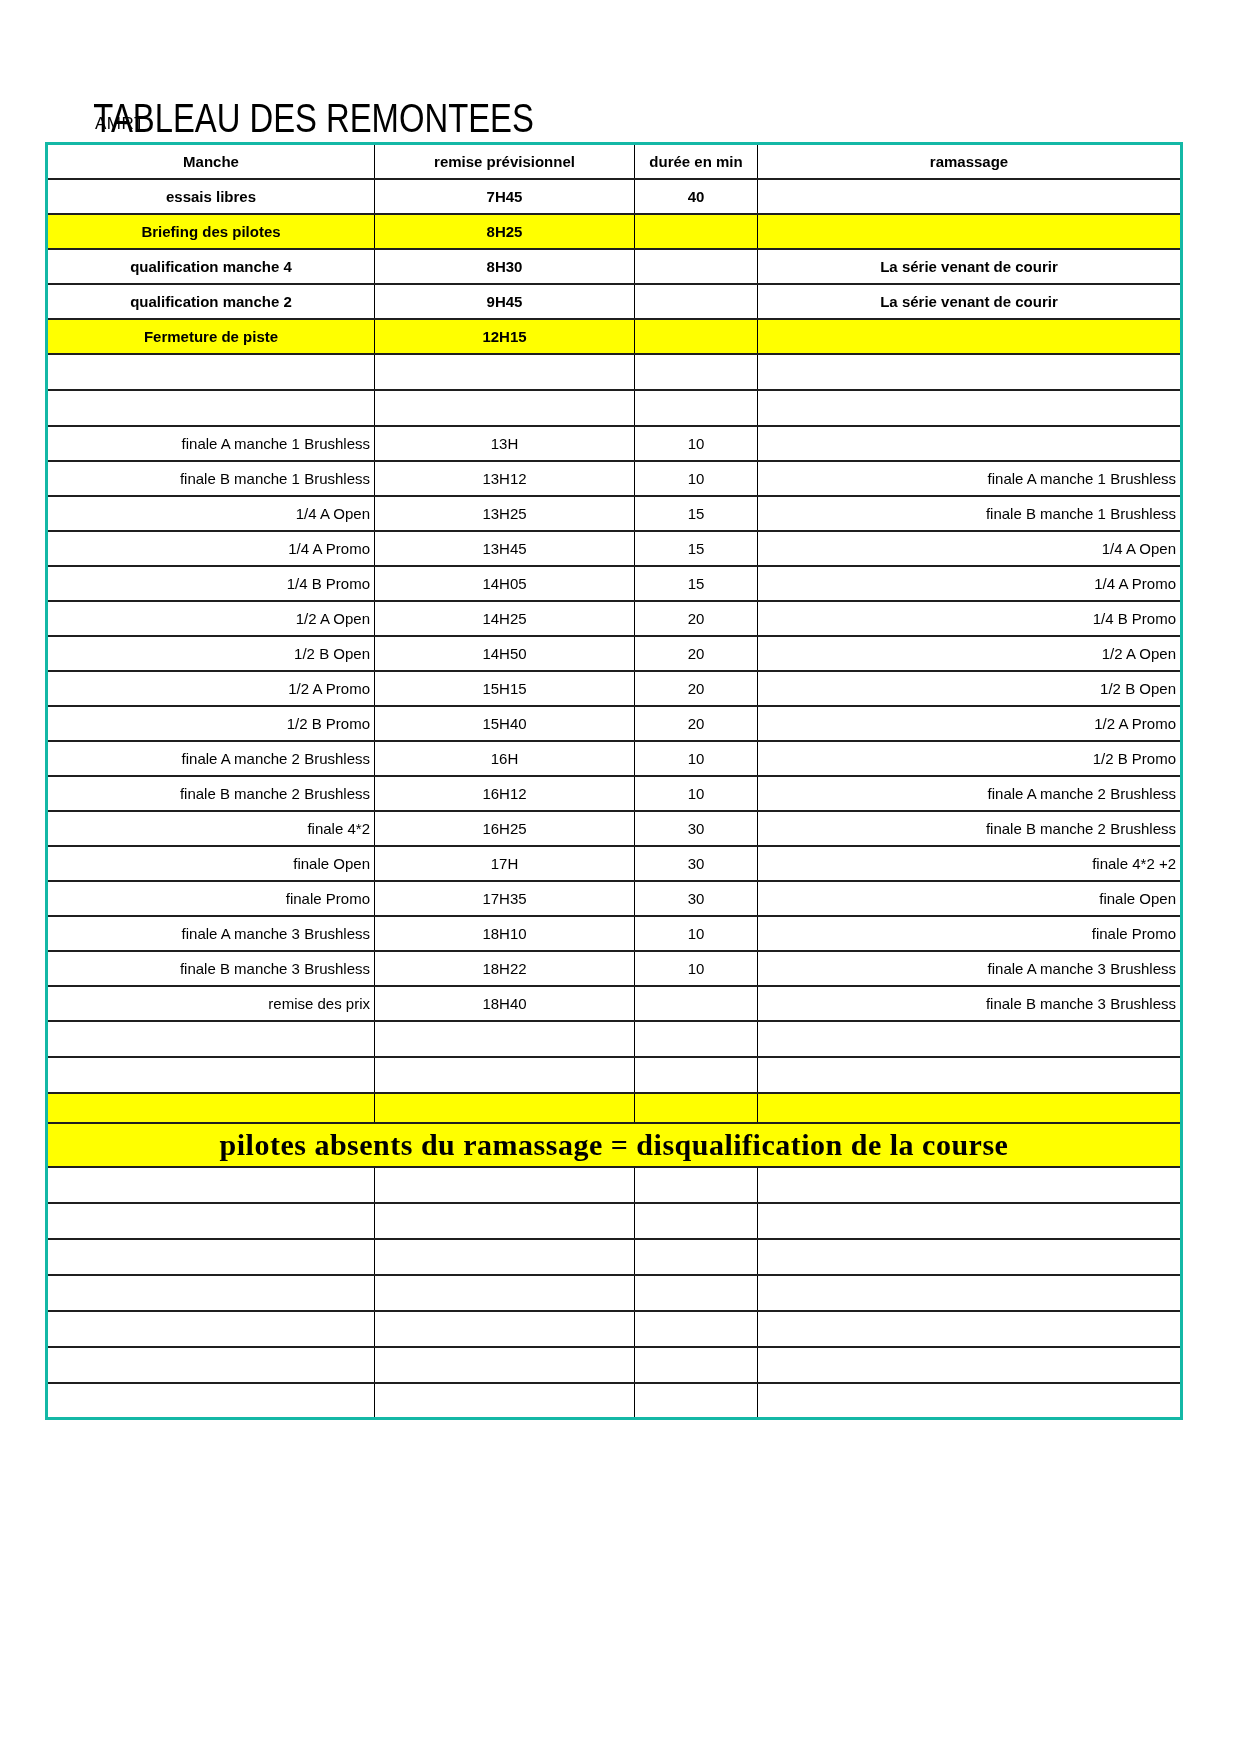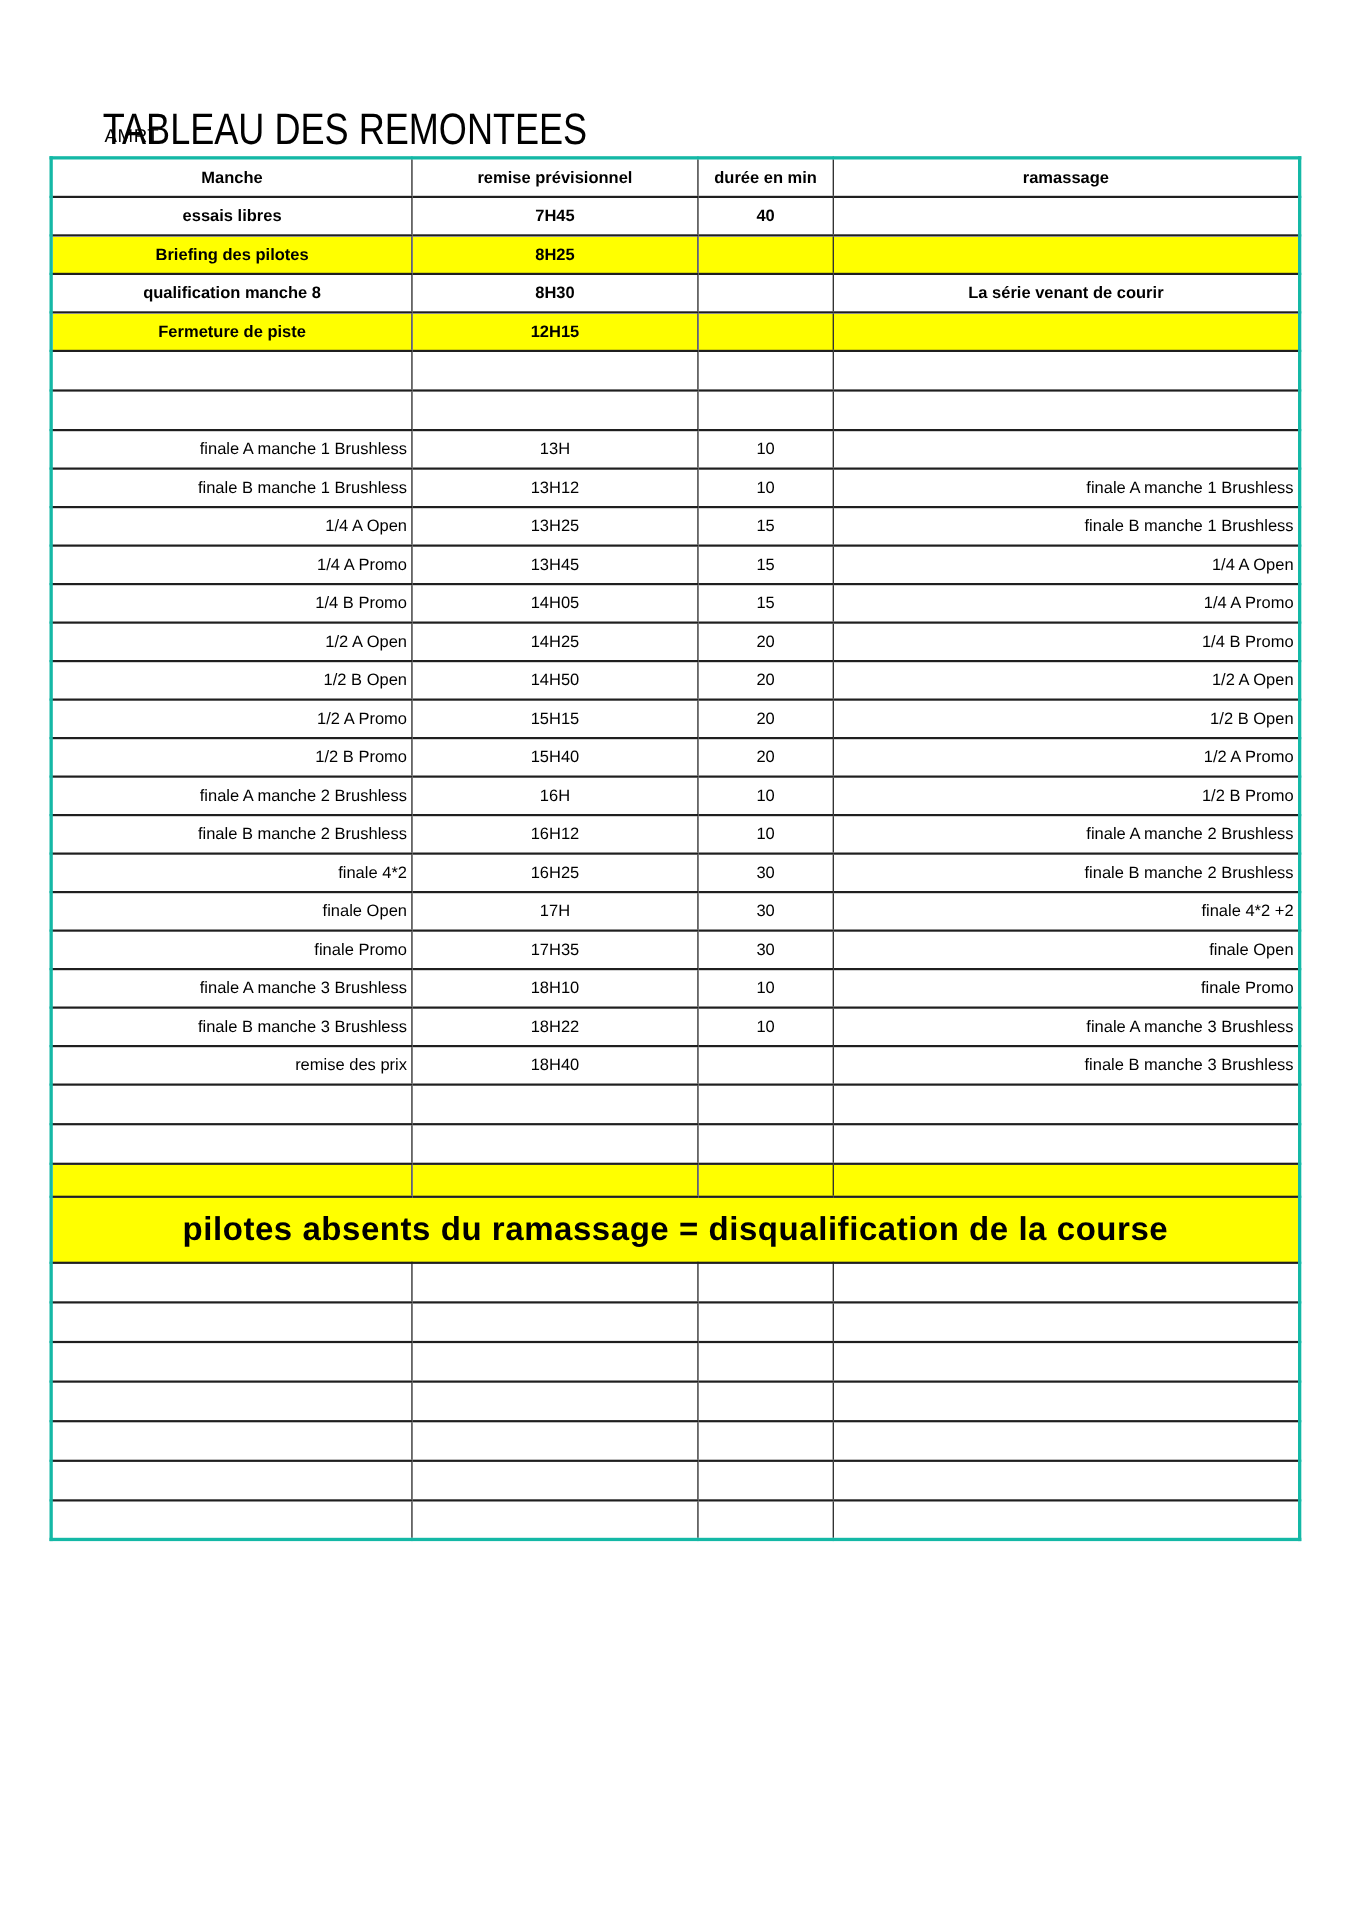--- a/index.html
+++ b/index.html
@@ -65,22 +65,23 @@
   .row-section td { font-weight: bold; }
   .row-highlight td { font-weight: bold; background: #ffff00; text-align: center; }
   .row-race td:nth-child(1), .row-race td:nth-child(4) { font-weight: normal; text-align: right; }
   .row-empty td { height: 36px; }
   .row-gap td { border-top-width: 1px; height: 36px; }
   .row-hl-empty td { background: #ffff00; height: 30px; }
   .row-banner td {
     background: #ffff00;
     font-weight: bold;
     font-size: 30px;
-    height: 60px;
+    height: 44px;
     letter-spacing: 0.5px;
+    font-family: Liberation Serif, serif;
   }
   .row-blank td { height: 36px; }
 </style>
 </head>
 <body>
 
 <div class="sheet">
 
   <div class="doc-header">
     <span class="org">AMRT</span>
@@ -109,22 +110,28 @@
           <td>40</td>
           <td></td>
         </tr>
         <tr class="row-highlight">
           <td>Briefing des pilotes</td>
           <td>8H25</td>
           <td></td>
           <td></td>
         </tr>
         <tr class="row-section">
-          <td>qualification manche 8</td>
+          <td>qualification manche 4</td>
           <td>8H30</td>
+          <td></td>
+          <td>La série venant de courir</td>
+        </tr>
+        <tr class="row-section">
+          <td>qualification manche 2</td>
+          <td>9H45</td>
           <td></td>
           <td>La série venant de courir</td>
         </tr>
         <tr class="row-highlight">
           <td>Fermeture de piste</td>
           <td>12H15</td>
           <td></td>
           <td></td>
         </tr>
         <tr class="row-empty">

